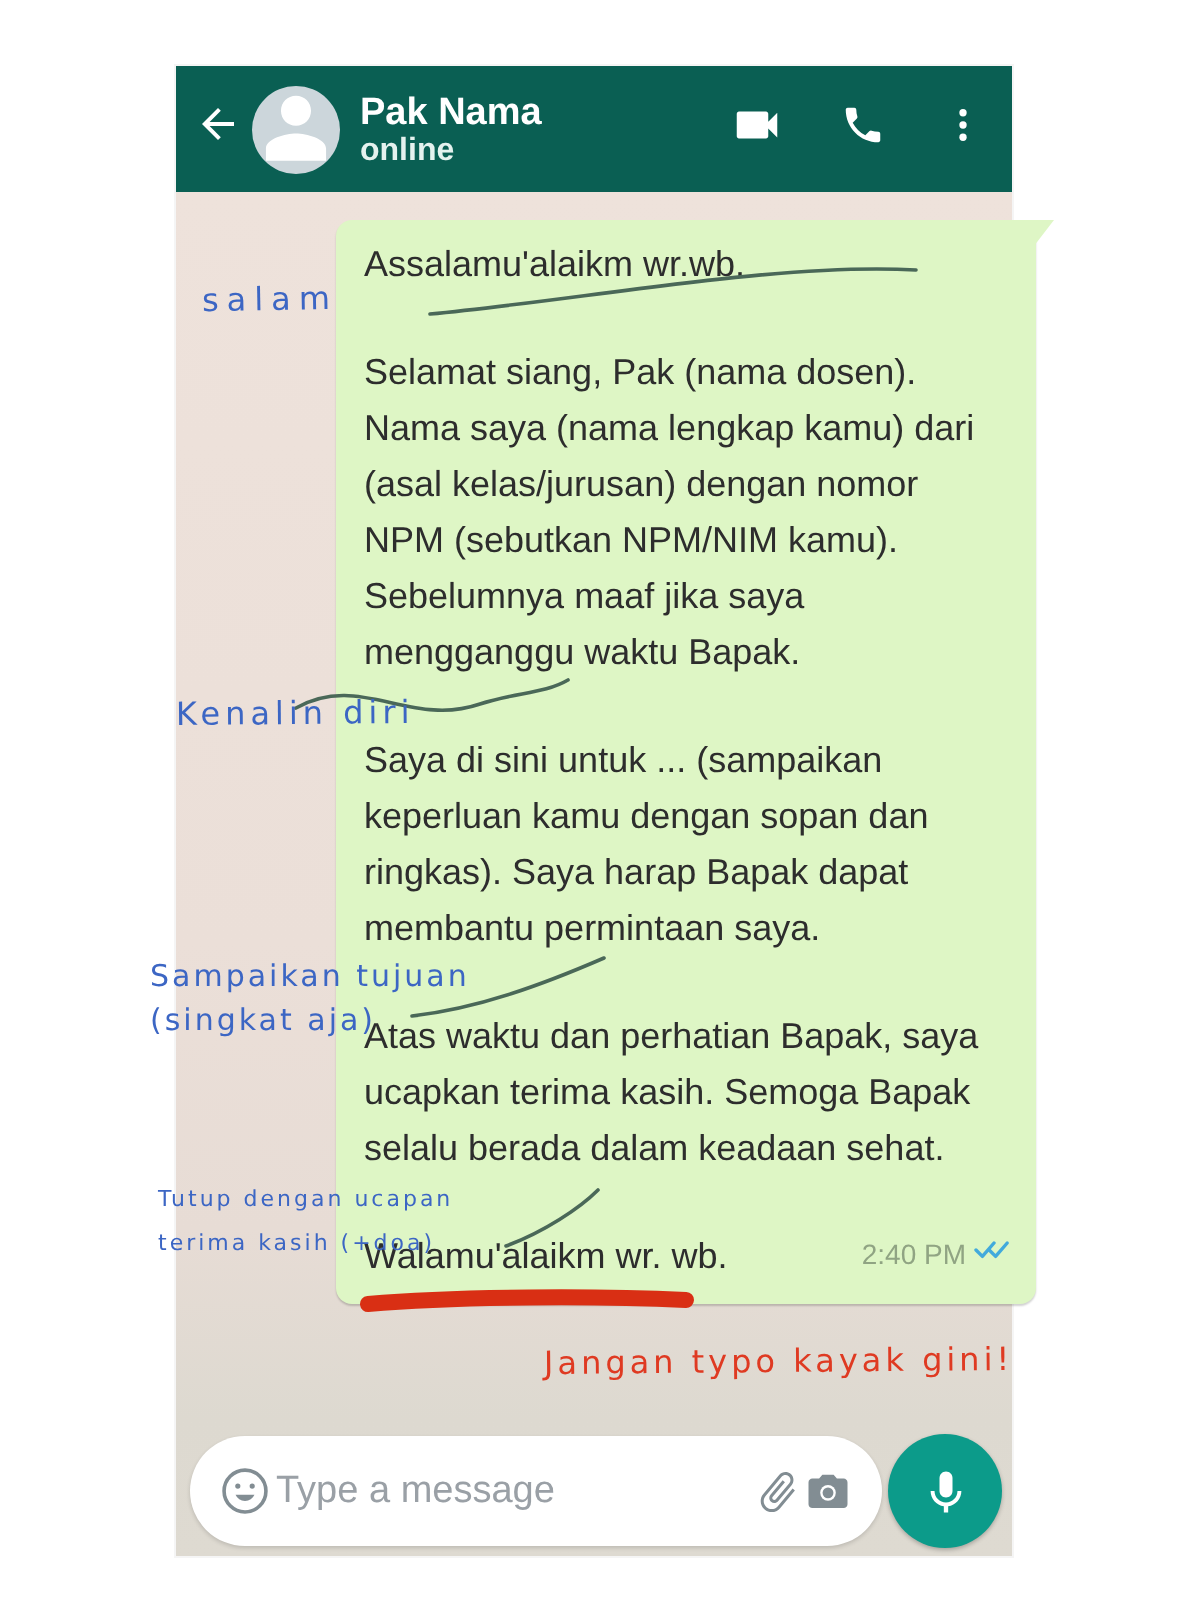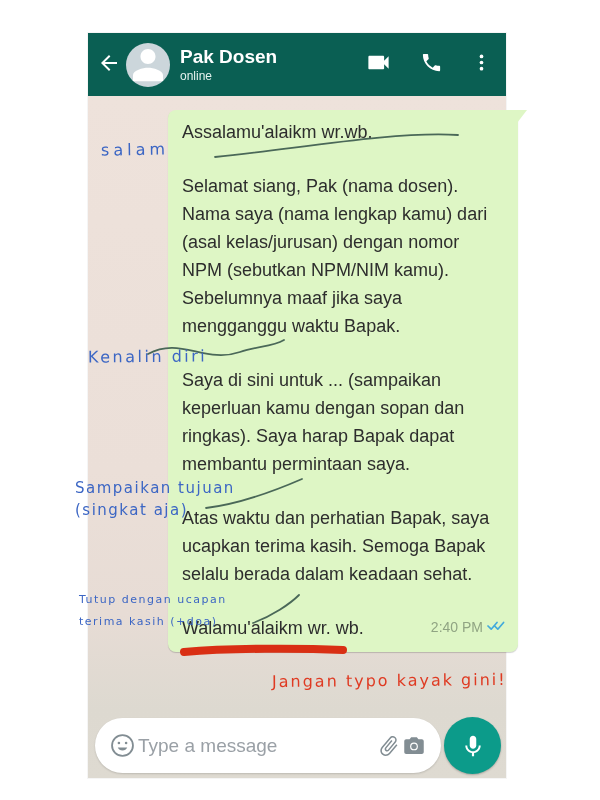--- a/index.html
+++ b/index.html
@@ -8,21 +8,21 @@
   .phone{position:absolute;left:88px;top:33px;width:418px;height:745px;
          display:flex;flex-direction:column;box-shadow:0 0 0 1px rgba(0,0,0,0.04);}
   
   .header{height:63px;background:#0a5f53;display:flex;align-items:center;
           padding:0 10px 0 8px;flex:0 0 auto;}
   .back-btn{width:26px;height:26px;margin-right:4px;display:flex;align-items:center;justify-content:center;cursor:pointer;}
   .avatar{width:44px;height:44px;border-radius:50%;background:#ccd6db;display:flex;
           align-items:center;justify-content:center;overflow:hidden;margin-right:10px;flex:0 0 auto;}
   .h-texts{flex:1;min-width:0;}
   .h-title{color:#fff;font-size:19px;font-weight:bold;line-height:22px;}
-  .h-status{color:#e4f2ee;font-size:12px;line-height:16px;}
+  .h-status{color:#e4f2ee;font-size:16px;line-height:16px;font-weight:bold;}
   .h-actions{display:flex;align-items:center;gap:28px;padding-right:4px;}
   .h-icon{display:flex;align-items:center;justify-content:center;cursor:pointer;}
   
   .chat{flex:1;position:relative;
         background:linear-gradient(180deg,#eee2db 0%,#ebdfd8 55%,#e7dcd5 76%,#ddd9d0 90%,#dedad1 100%);}
   .bubble{position:absolute;left:80px;top:14px;width:324px;background:#def6c5;
           border-radius:8px 0 8px 8px;padding:8px 12px 10px 14px;
           box-shadow:0 1px 1px rgba(0,0,0,0.18);}
   .bubble .tail{position:absolute;top:0;right:-9px;width:0;height:0;
           border-top:13px solid #def6c5;border-right:10px solid transparent;}
@@ -68,21 +68,21 @@
         </span>
       </div>
       <div class="avatar">
         <span>
           <svg width="44" height="44" viewBox="0 0 24 24">
               <path fill="#ffffff" d="M12 12.5c2.3 0 4.1-1.8 4.1-4.1S14.3 4.3 12 4.3 7.9 6.1 7.9 8.4s1.8 4.1 4.1 4.1zm0 2.1c-2.8 0-8.2 1.4-8.2 4.1V22h16.4v-3.3c0-2.7-5.4-4.1-8.2-4.1z"></path>
             </svg>
         </span>
       </div>
       <div class="h-texts">
-        <div class="h-title">Pak Dosen</div>
+        <div class="h-title">Pak Nama</div>
         <div class="h-status">online</div>
       </div>
       <div class="h-actions">
         <div class="h-icon">
           <span>
             <svg width="27" height="27" viewBox="0 0 24 24">
                 <path fill="#ffffff" d="M17 10.5V7c0-.55-.45-1-1-1H4c-.55 0-1 .45-1 1v10c0 .55.45 1 1 1h12c.55 0 1-.45 1-1v-3.5l4 4v-11l-4 4z"></path>
               </svg>
           </span>
         </div>

